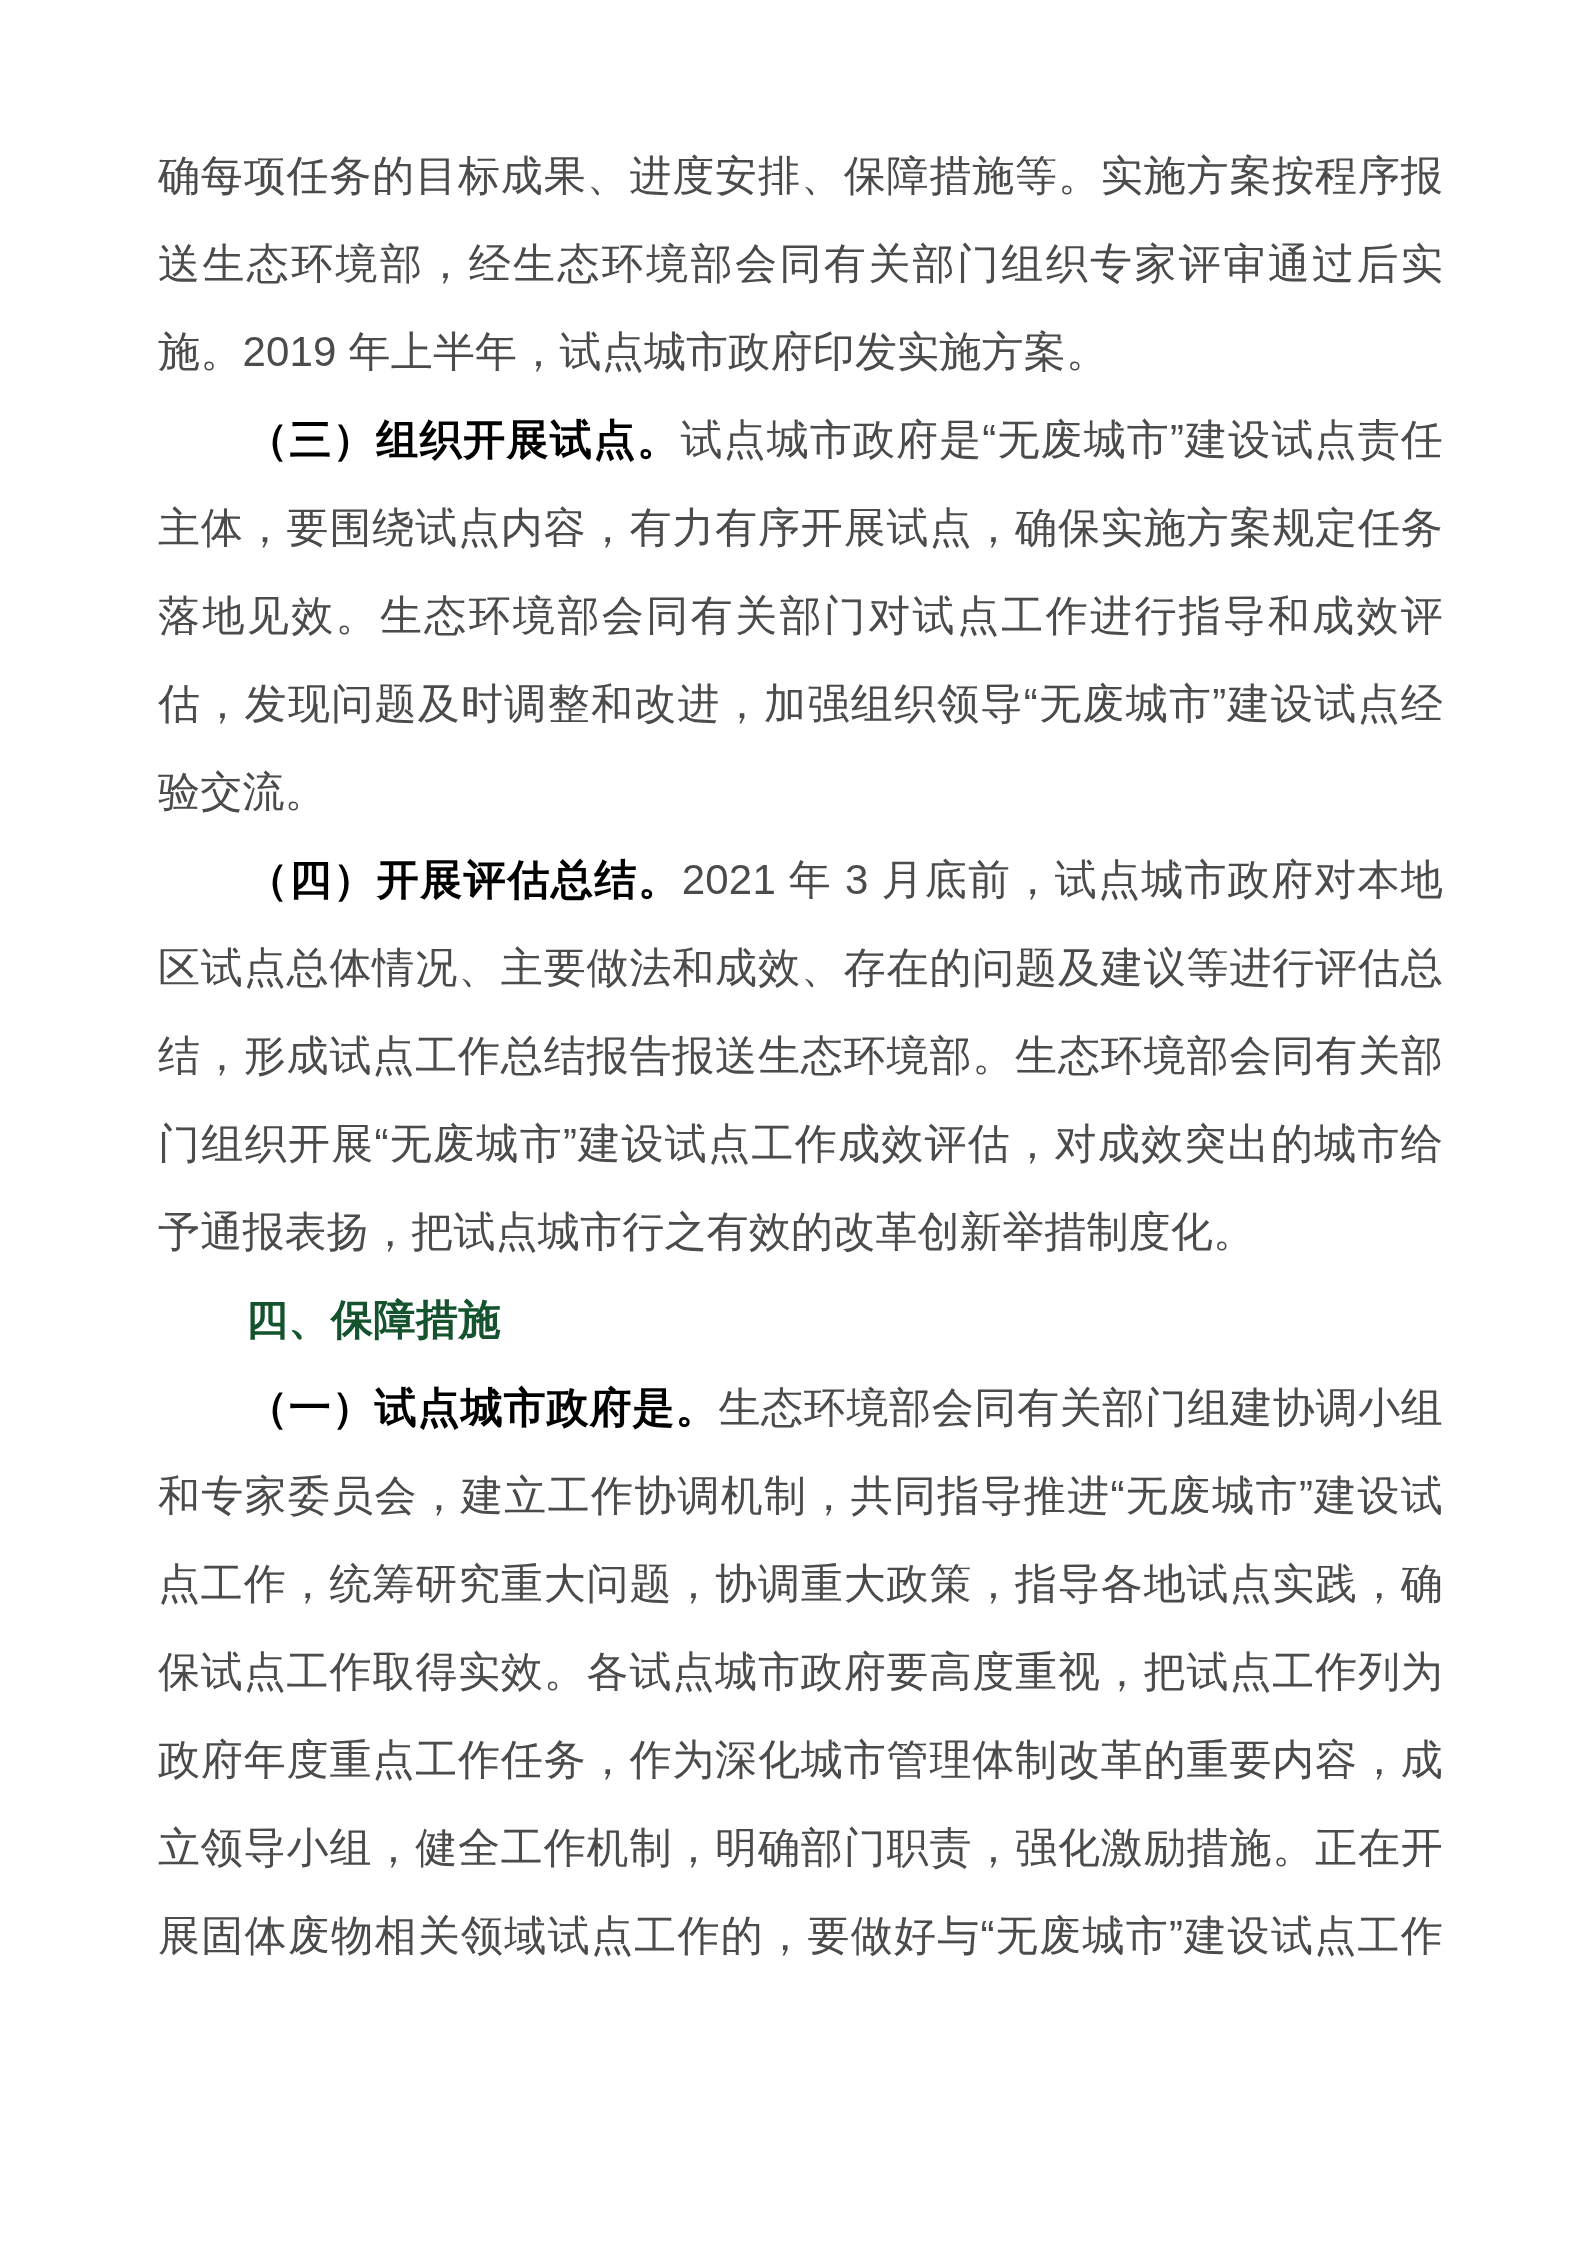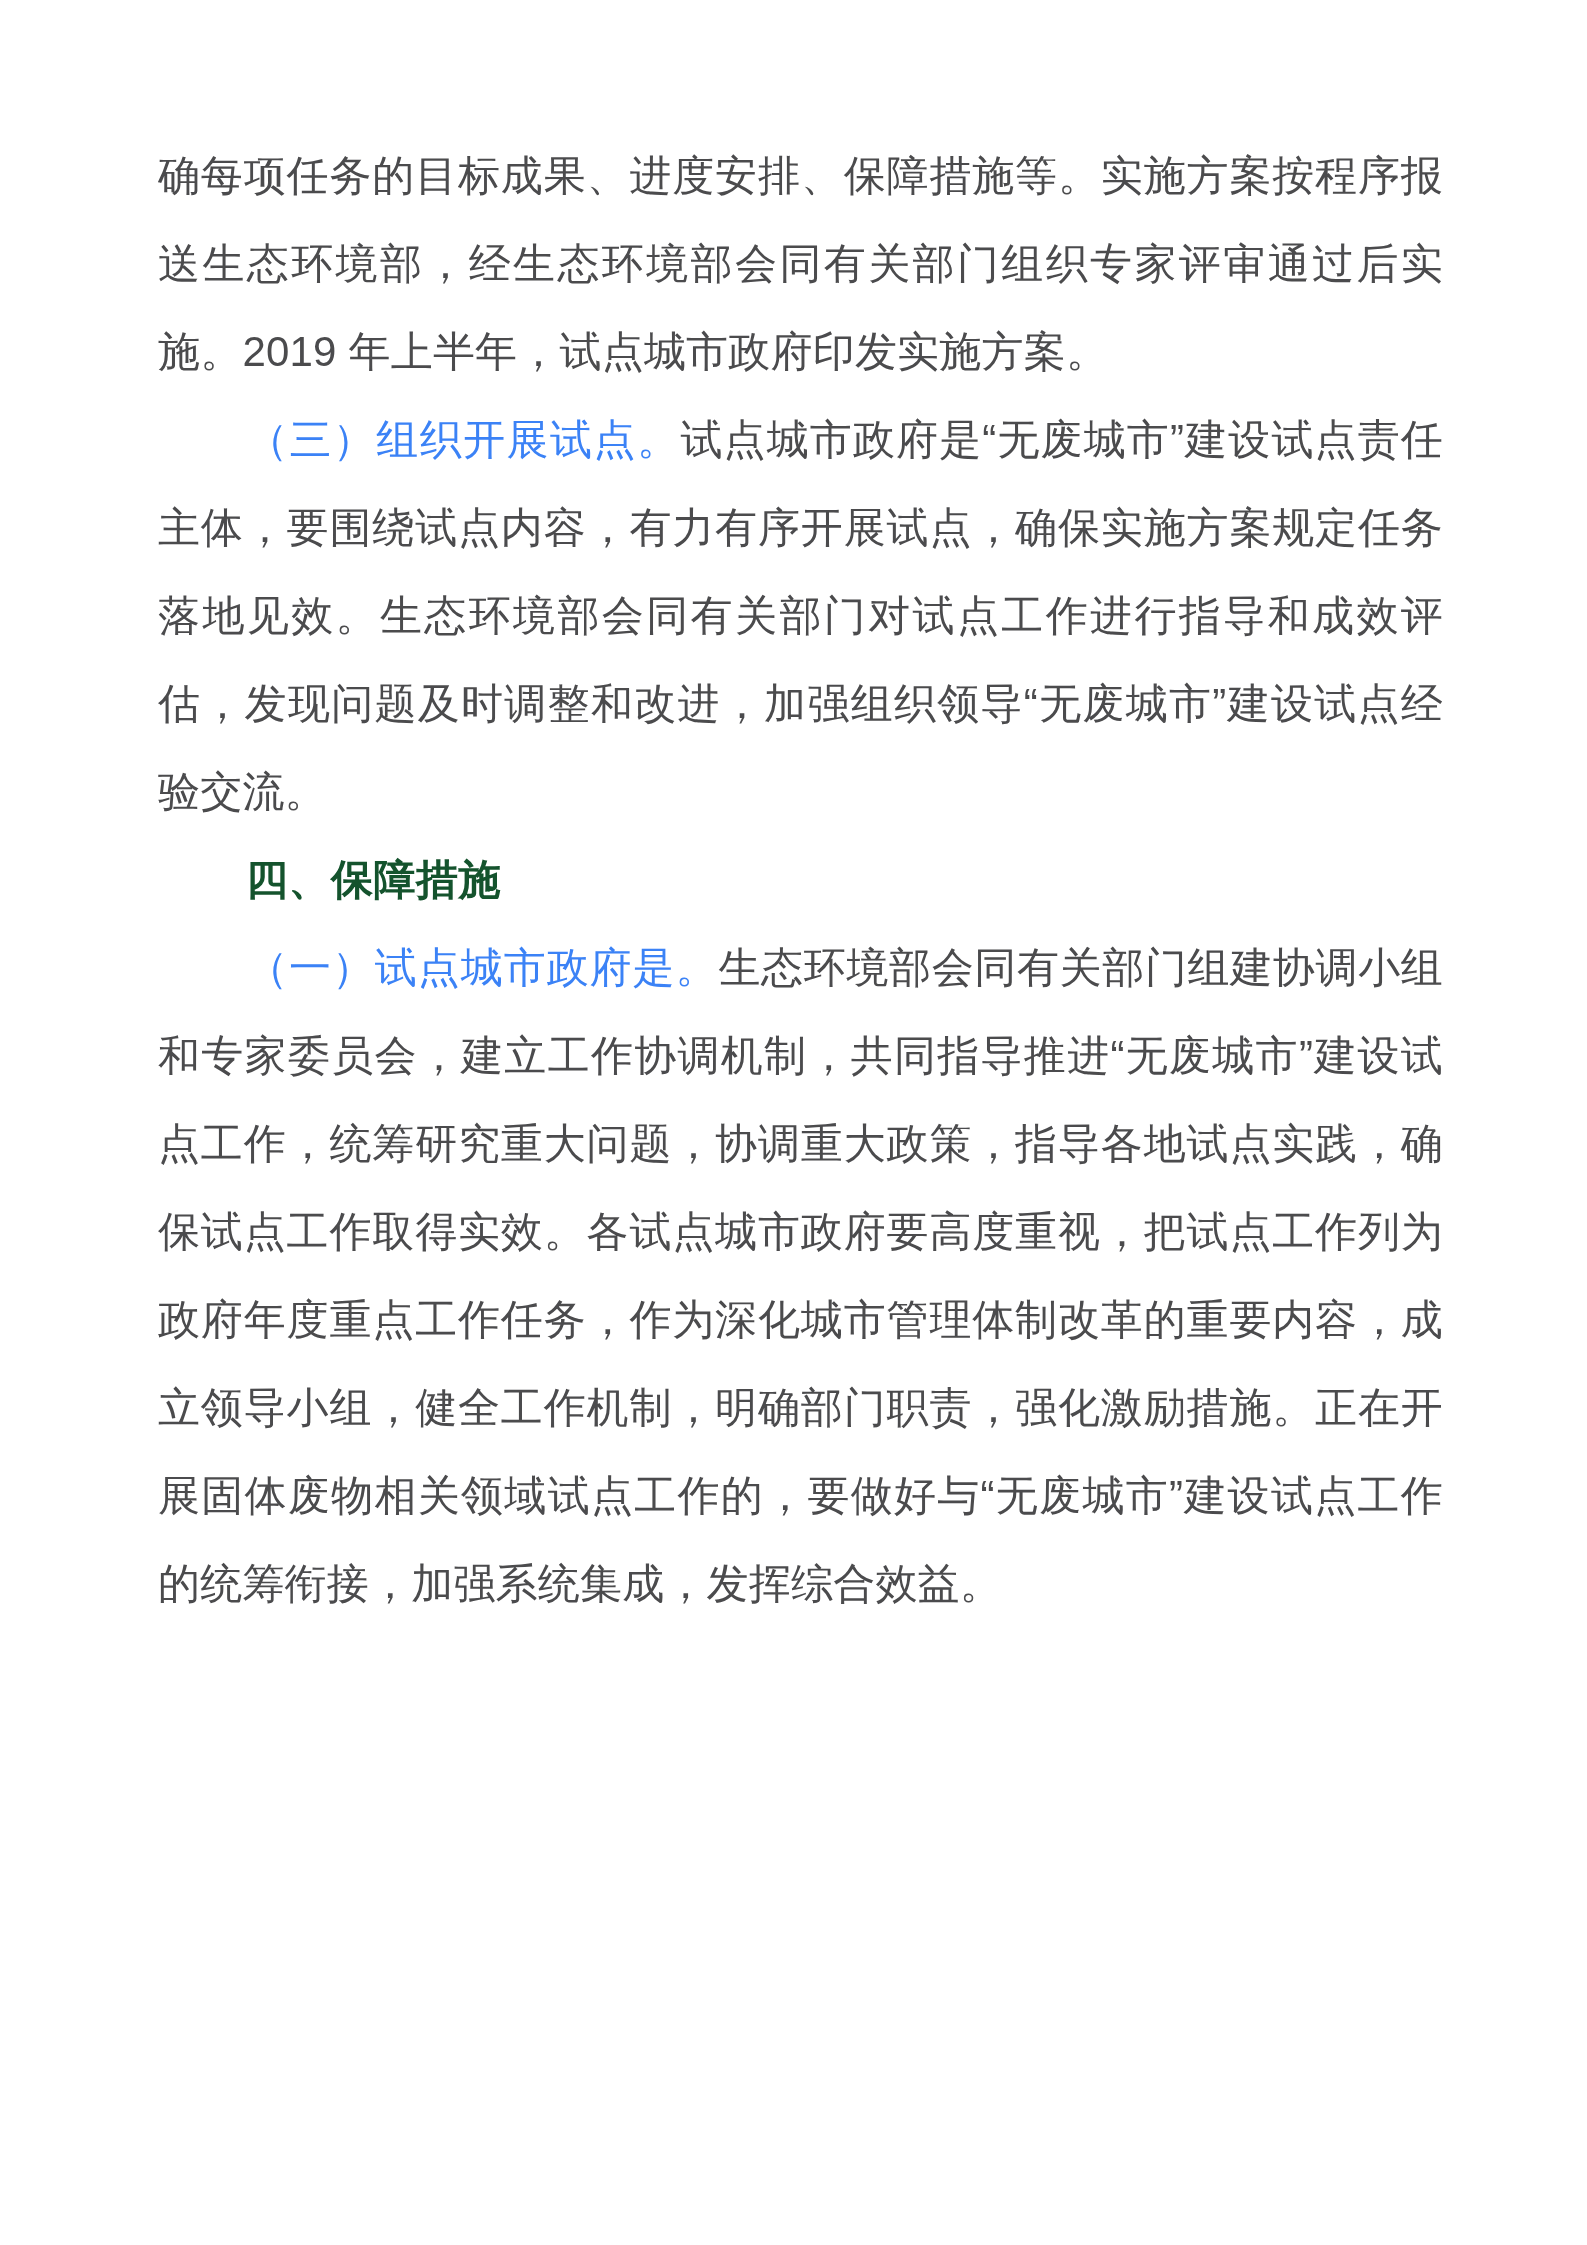--- a/index.html
+++ b/index.html
@@ -35,22 +35,22 @@
   .para.cont {
     text-indent: 0;
   }
   .para.indent {
     text-indent: 88px;
   }
   .para + .para {
     margin-top: 0;
   }
   .head-inline {
-    font-weight: normal;
-    color: #3b82f6;
+    font-weight: bold;
+    color: #000000;
     letter-spacing: 0.5px;
   }
   .heading {
     font-family: "Liberation Sans", "DejaVu Sans", sans-serif;
     font-size: 42px;
     line-height: 88px;
     color: #14532d;
     font-weight: bold;
     text-indent: 88px;
     margin: 0;
@@ -60,19 +60,20 @@
 </head>
 <body>
 
 <div class="page">
   <div class="content">
 
     <p class="para cont">确每项任务的目标成果、进度安排、保障措施等。实施方案按程序报送生态环境部，经生态环境部会同有关部门组织专家评审通过后实施。2019 年上半年，试点城市政府印发实施方案。</p>
 
     <p class="para indent"><span class="head-inline">（三）组织开展试点。</span><span>试点城市政府是“无废城市”建设试点责任主体，要围绕试点内容，有力有序开展试点，确保实施方案规定任务落地见效。生态环境部会同有关部门对试点工作进行指导和成效评估，发现问题及时调整和改进，加强组织领导“无废城市”建设试点经验交流。</span></p>
 
+    <p class="para indent"><span class="head-inline">（四）开展评估总结。</span><span>2021 年 3 月底前，试点城市政府对本地区试点总体情况、主要做法和成效、存在的问题及建议等进行评估总结，形成试点工作总结报告报送生态环境部。生态环境部会同有关部门组织开展“无废城市”建设试点工作成效评估，对成效突出的城市给予通报表扬，把试点城市行之有效的改革创新举措制度化。</span></p>
 
     <h2 class="heading">四、保障措施</h2>
 
     <p class="para indent"><span class="head-inline">（一）试点城市政府是。</span><span>生态环境部会同有关部门组建协调小组和专家委员会，建立工作协调机制，共同指导推进“无废城市”建设试点工作，统筹研究重大问题，协调重大政策，指导各地试点实践，确保试点工作取得实效。各试点城市政府要高度重视，把试点工作列为政府年度重点工作任务，作为深化城市管理体制改革的重要内容，成立领导小组，健全工作机制，明确部门职责，强化激励措施。正在开展固体废物相关领域试点工作的，要做好与“无废城市”建设试点工作的统筹衔接，加强系统集成，发挥综合效益。</span></p>
 
   </div>
 </div>
 
 </body></html>

